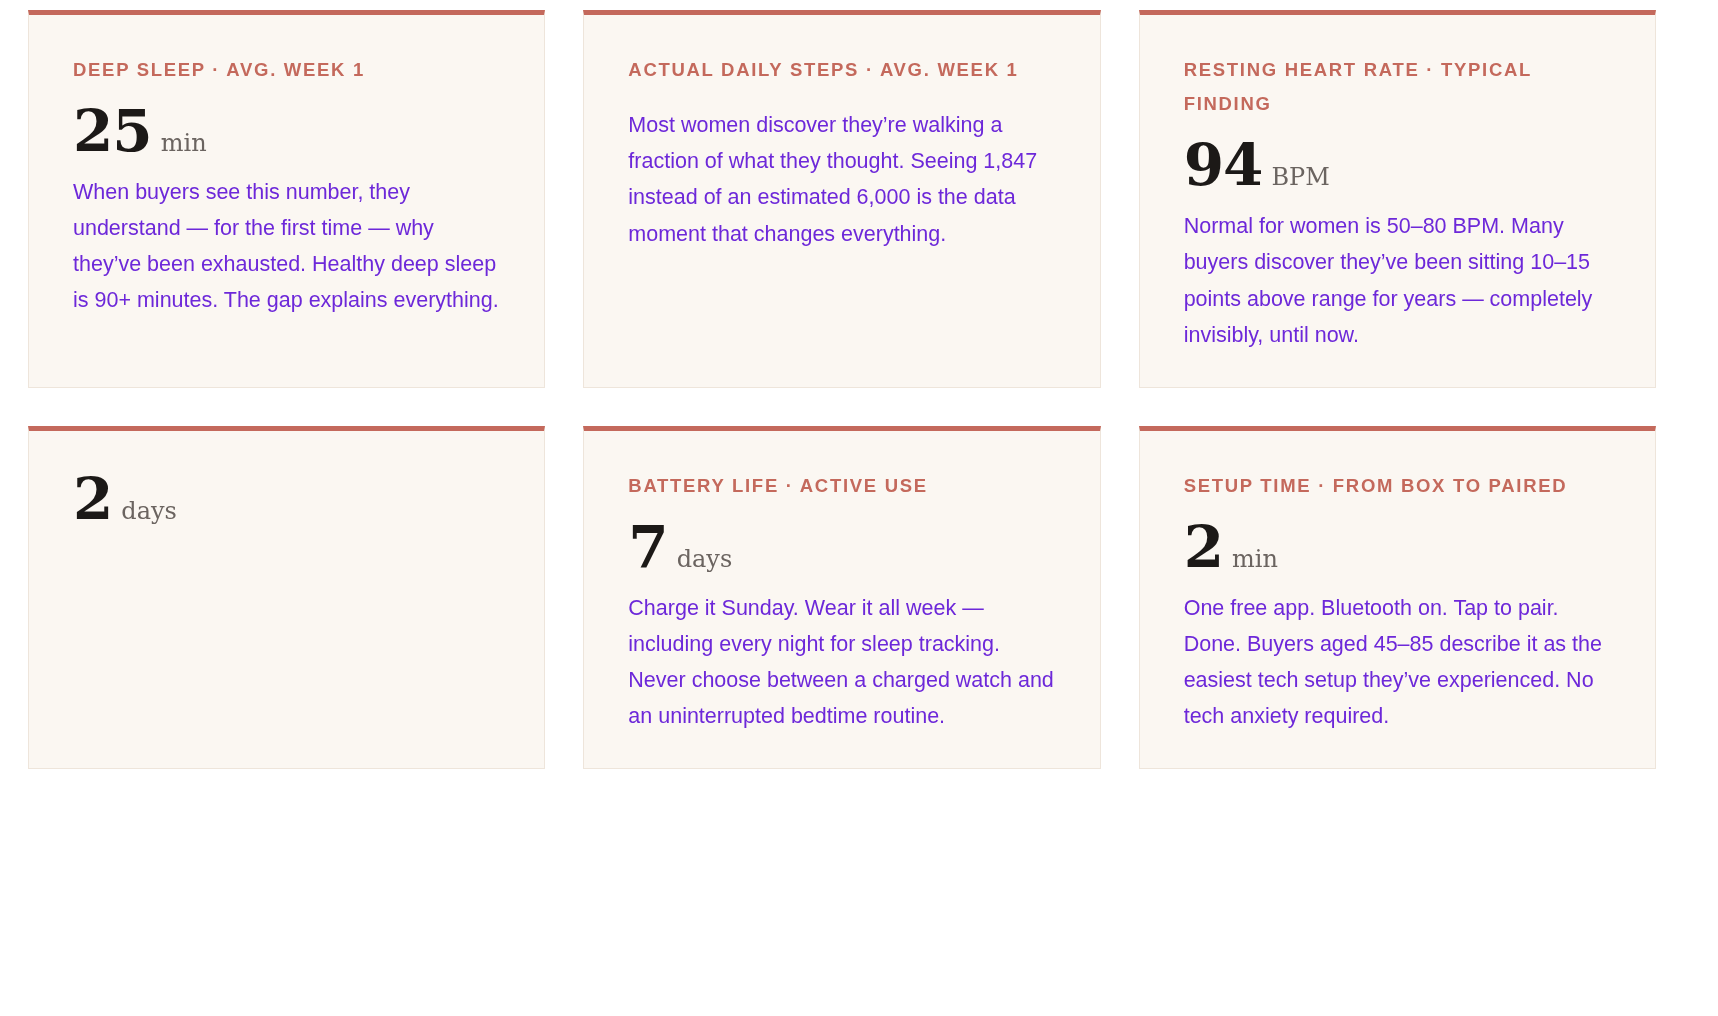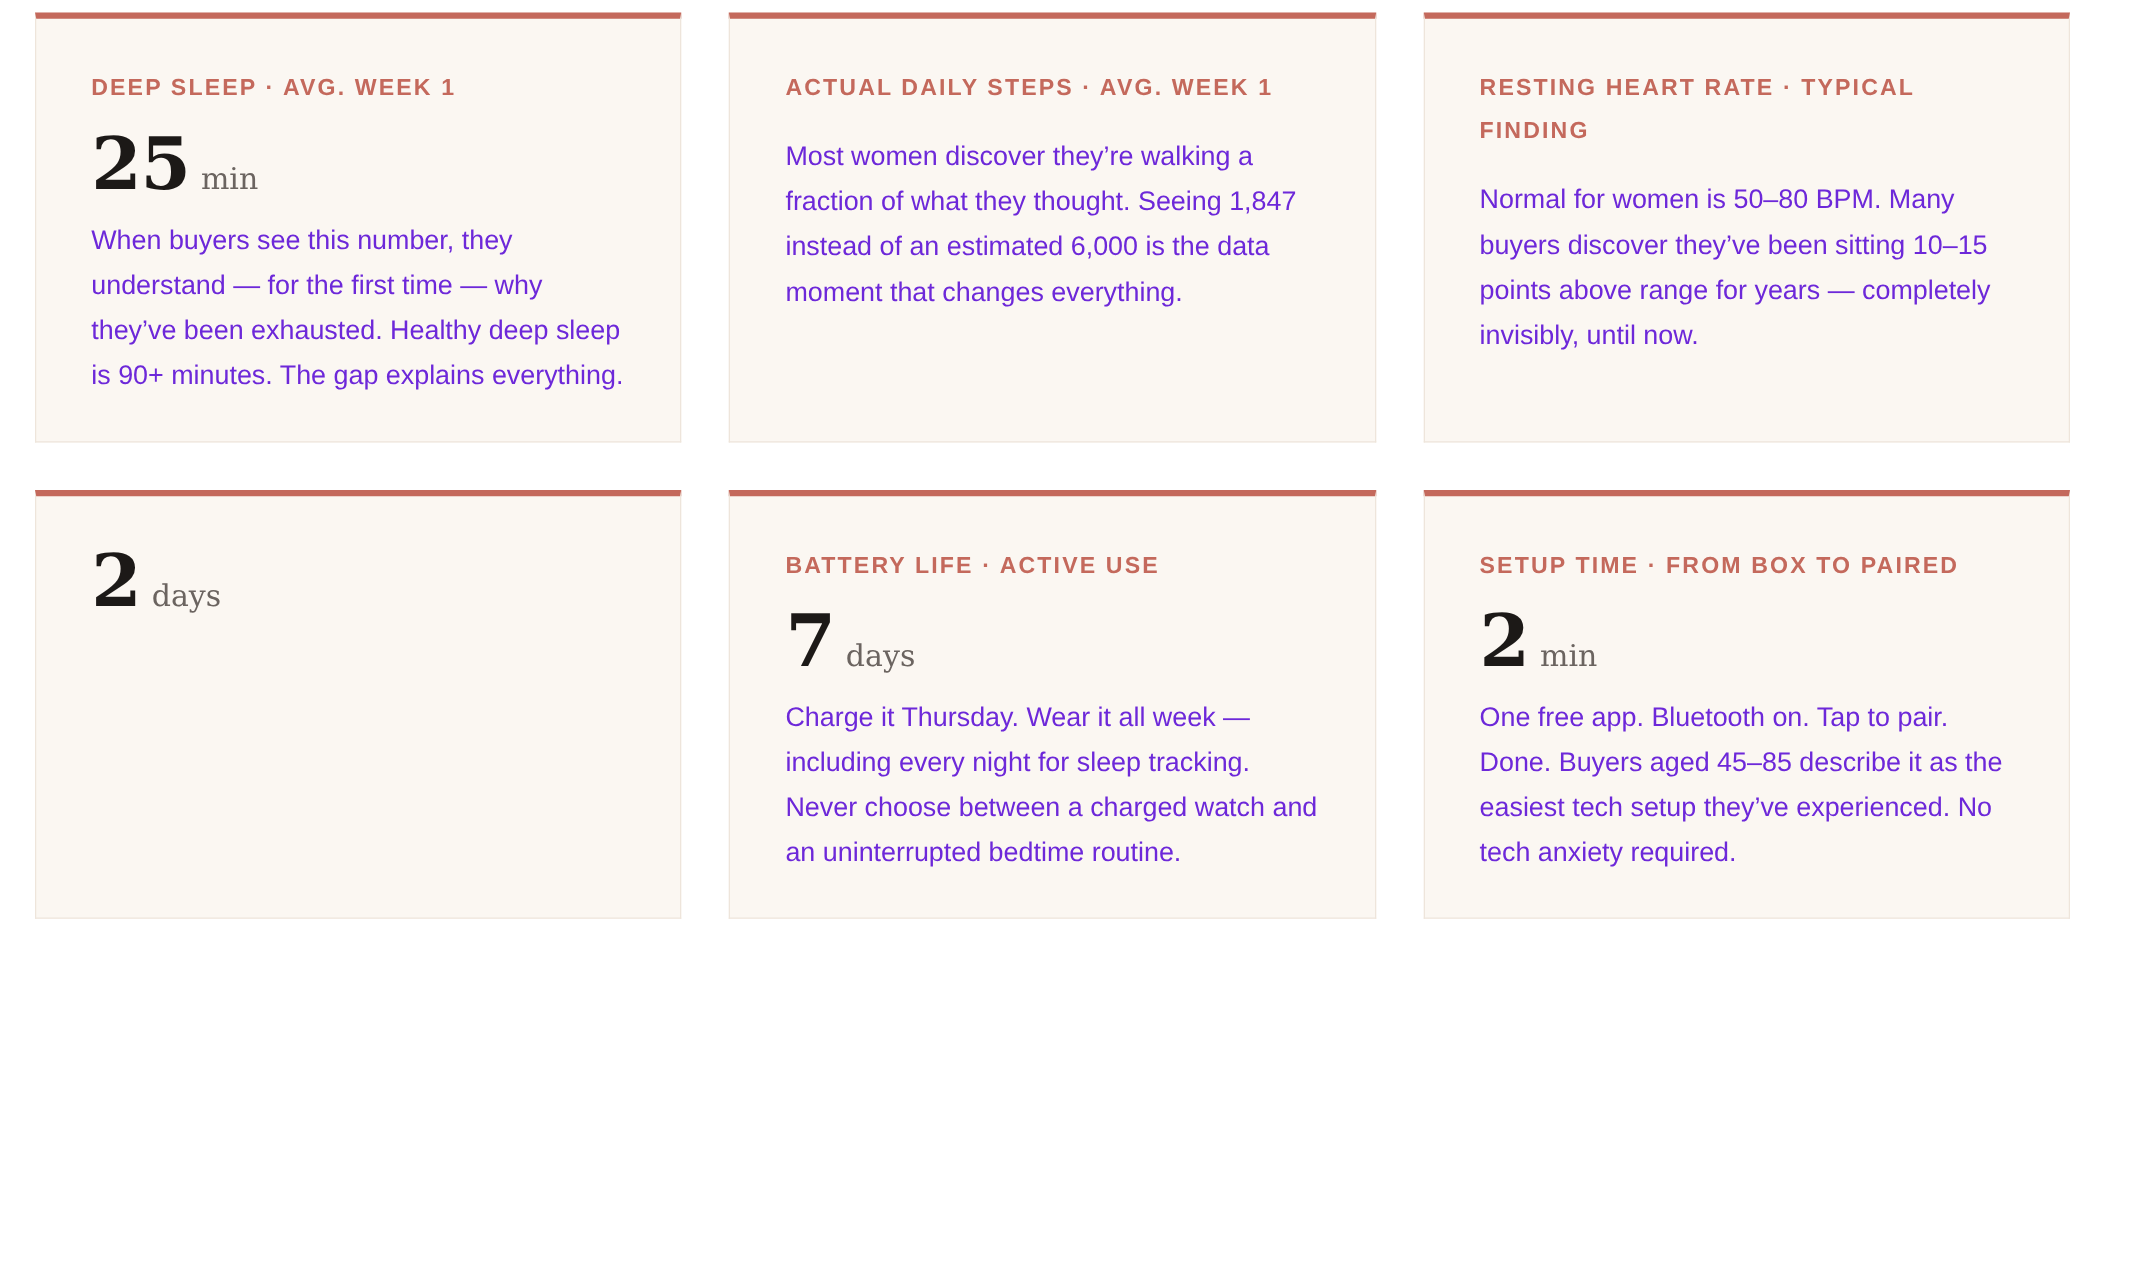--- a/index.html
+++ b/index.html
@@ -77,37 +77,41 @@
     <p class="stat-desc">When buyers see this number, they understand — for the first time — why they’ve been exhausted. Healthy deep sleep is 90+ minutes. The gap explains everything.</p>
   </div>
 
   <div class="stat-card">
     <div class="stat-label">Actual Daily Steps · Avg. Week 1</div>
     <p class="stat-desc">Most women discover they’re walking a fraction of what they thought. Seeing 1,847 instead of an estimated 6,000 is the data moment that changes everything.</p>
   </div>
 
   <div class="stat-card">
     <div class="stat-label">Resting Heart Rate · Typical Finding</div>
+    <div class="stat-value-row">
+      <span class="stat-number">94</span>
+      <span class="stat-unit">BPM</span>
+    </div>
     <p class="stat-desc">Normal for women is 50–80 BPM. Many buyers discover they’ve been sitting 10–15 points above range for years — completely invisibly, until now.</p>
   </div>
 
   <div class="stat-card row2">
     <div class="stat-value-row">
       <span class="stat-number">2</span>
       <span class="stat-unit">days</span>
     </div>
   </div>
 
   <div class="stat-card row2">
     <div class="stat-label">Battery Life · Active Use</div>
     <div class="stat-value-row">
       <span class="stat-number">7</span>
       <span class="stat-unit">days</span>
     </div>
-    <p class="stat-desc">Charge it Thursday. Wear it all week — including every night for sleep tracking. Never choose between a charged watch and an uninterrupted bedtime routine.</p>
+    <p class="stat-desc">Charge it Sunday. Wear it all week — including every night for sleep tracking. Never choose between a charged watch and an uninterrupted bedtime routine.</p>
   </div>
 
   <div class="stat-card row2">
     <div class="stat-label">Setup Time · From Box to Paired</div>
     <div class="stat-value-row">
       <span class="stat-number">2</span>
       <span class="stat-unit">min</span>
     </div>
     <p class="stat-desc">One free app. Bluetooth on. Tap to pair. Done. Buyers aged 45–85 describe it as the easiest tech setup they’ve experienced. No tech anxiety required.</p>
   </div>

